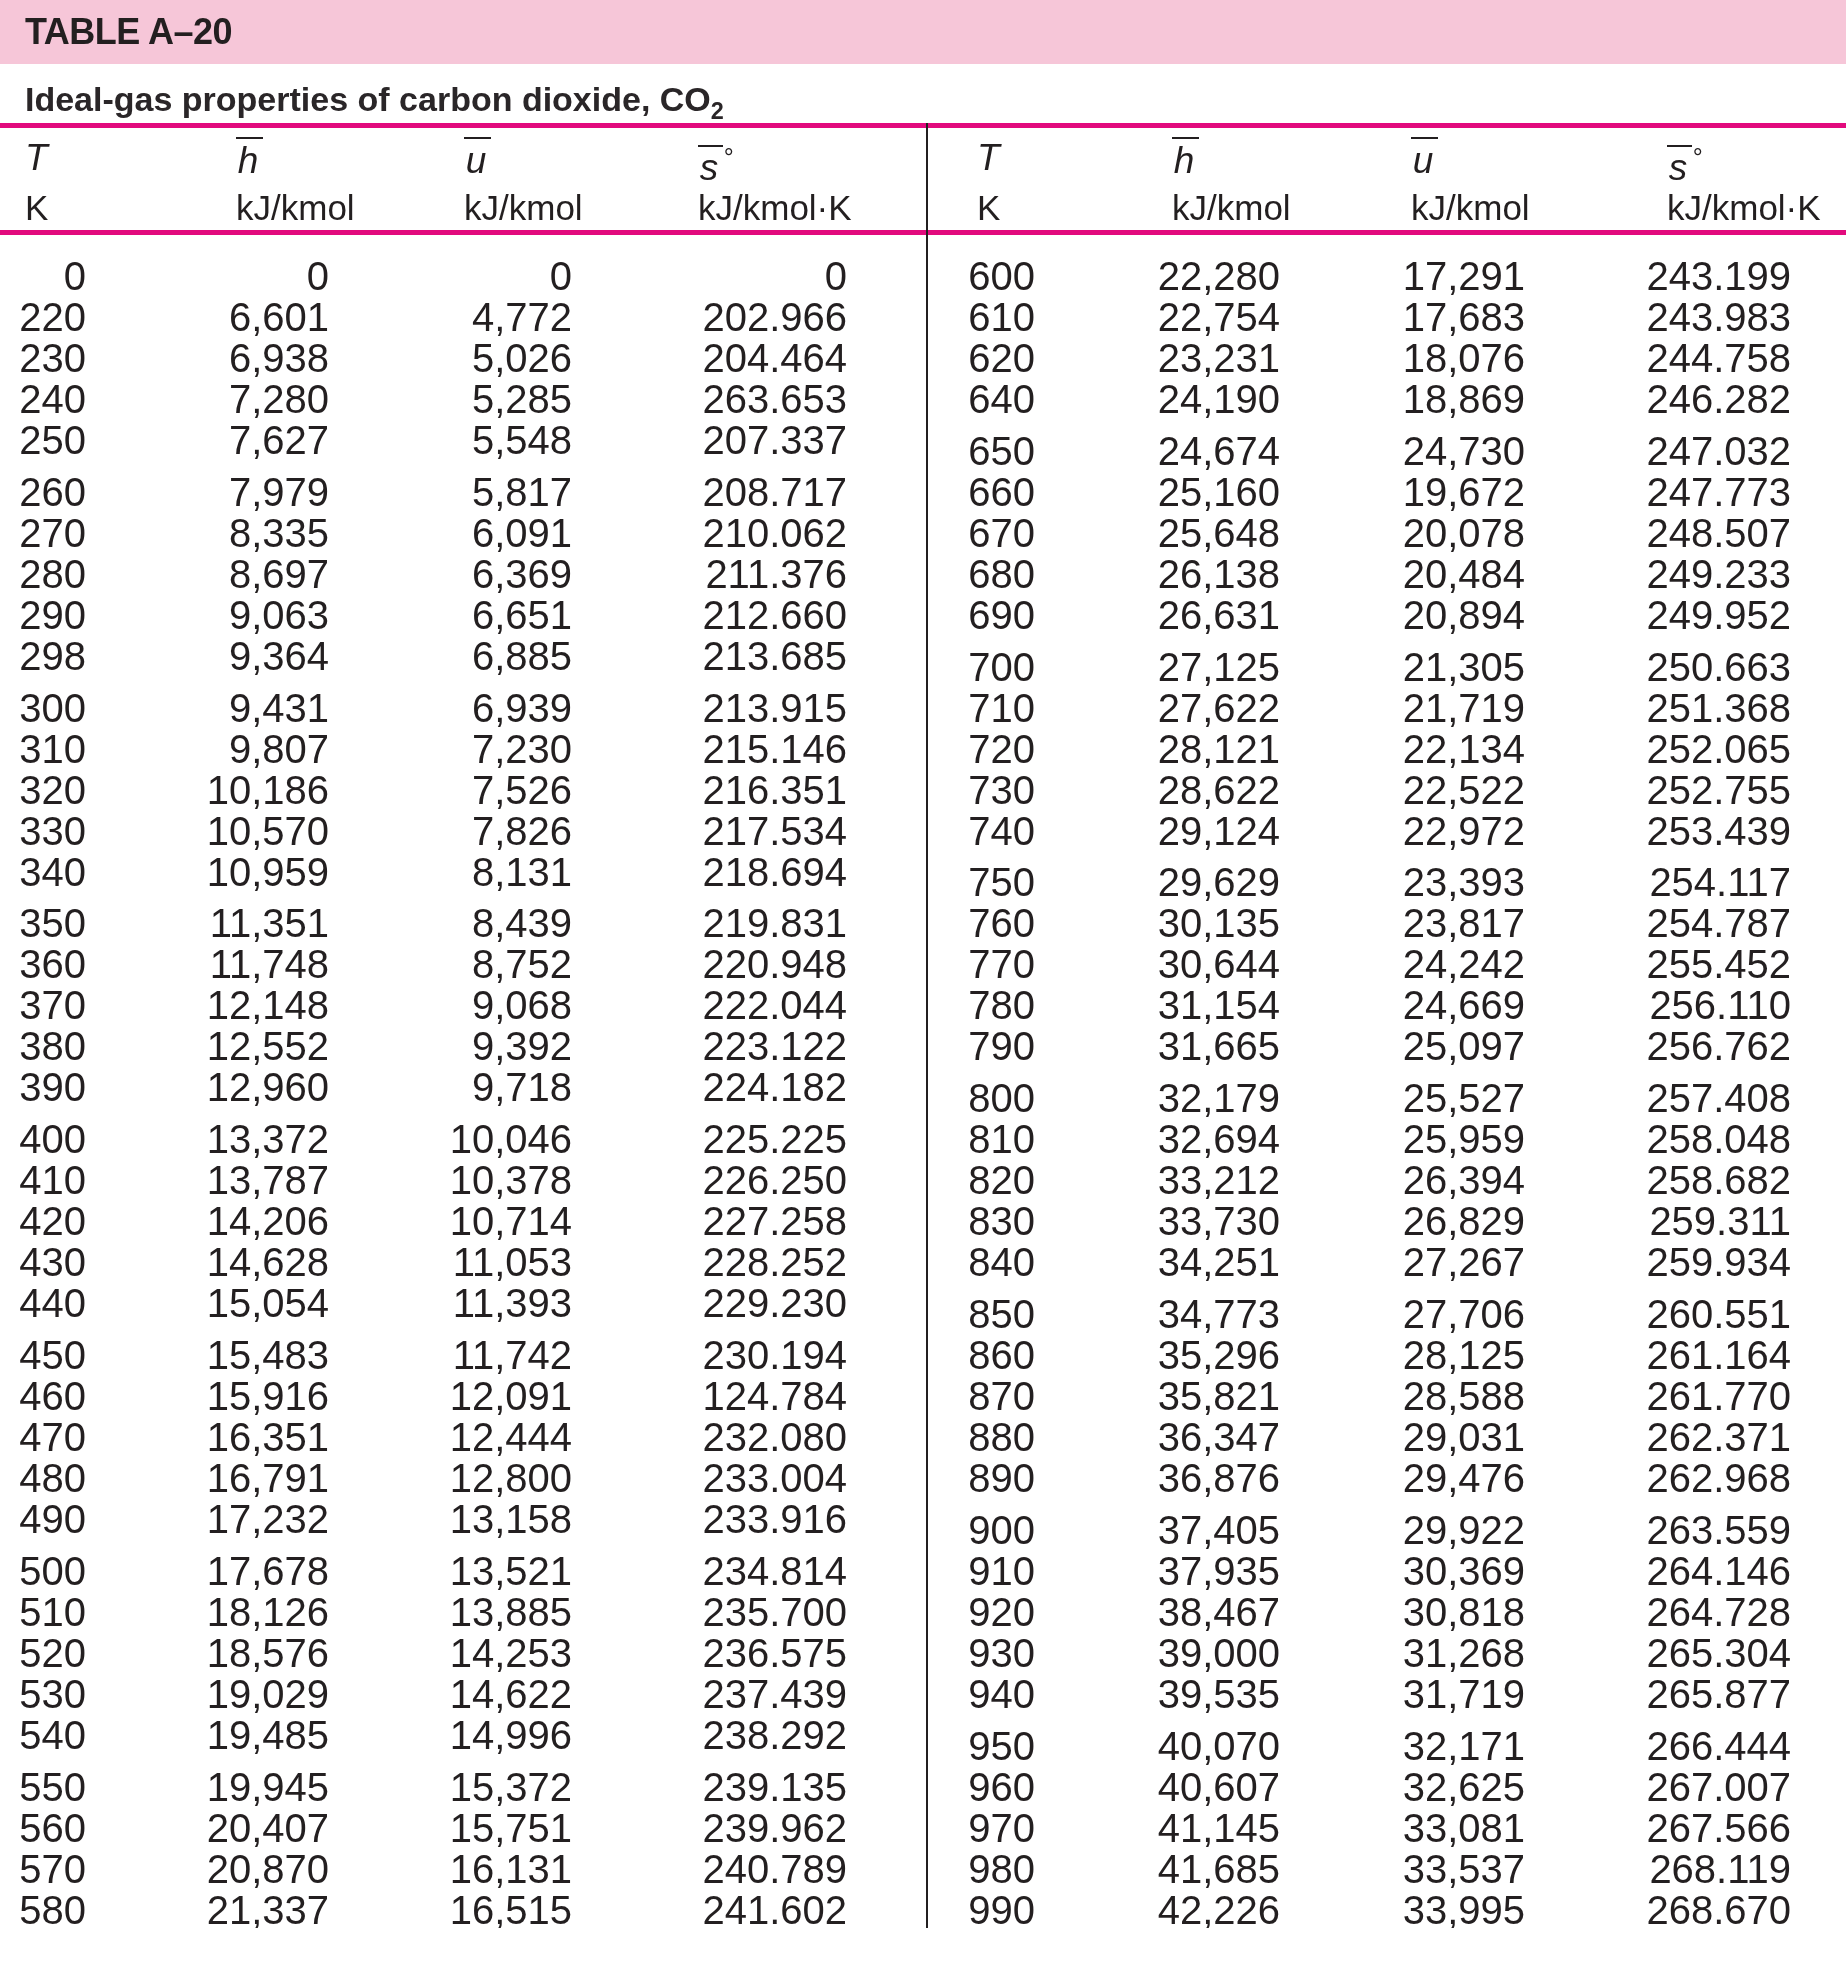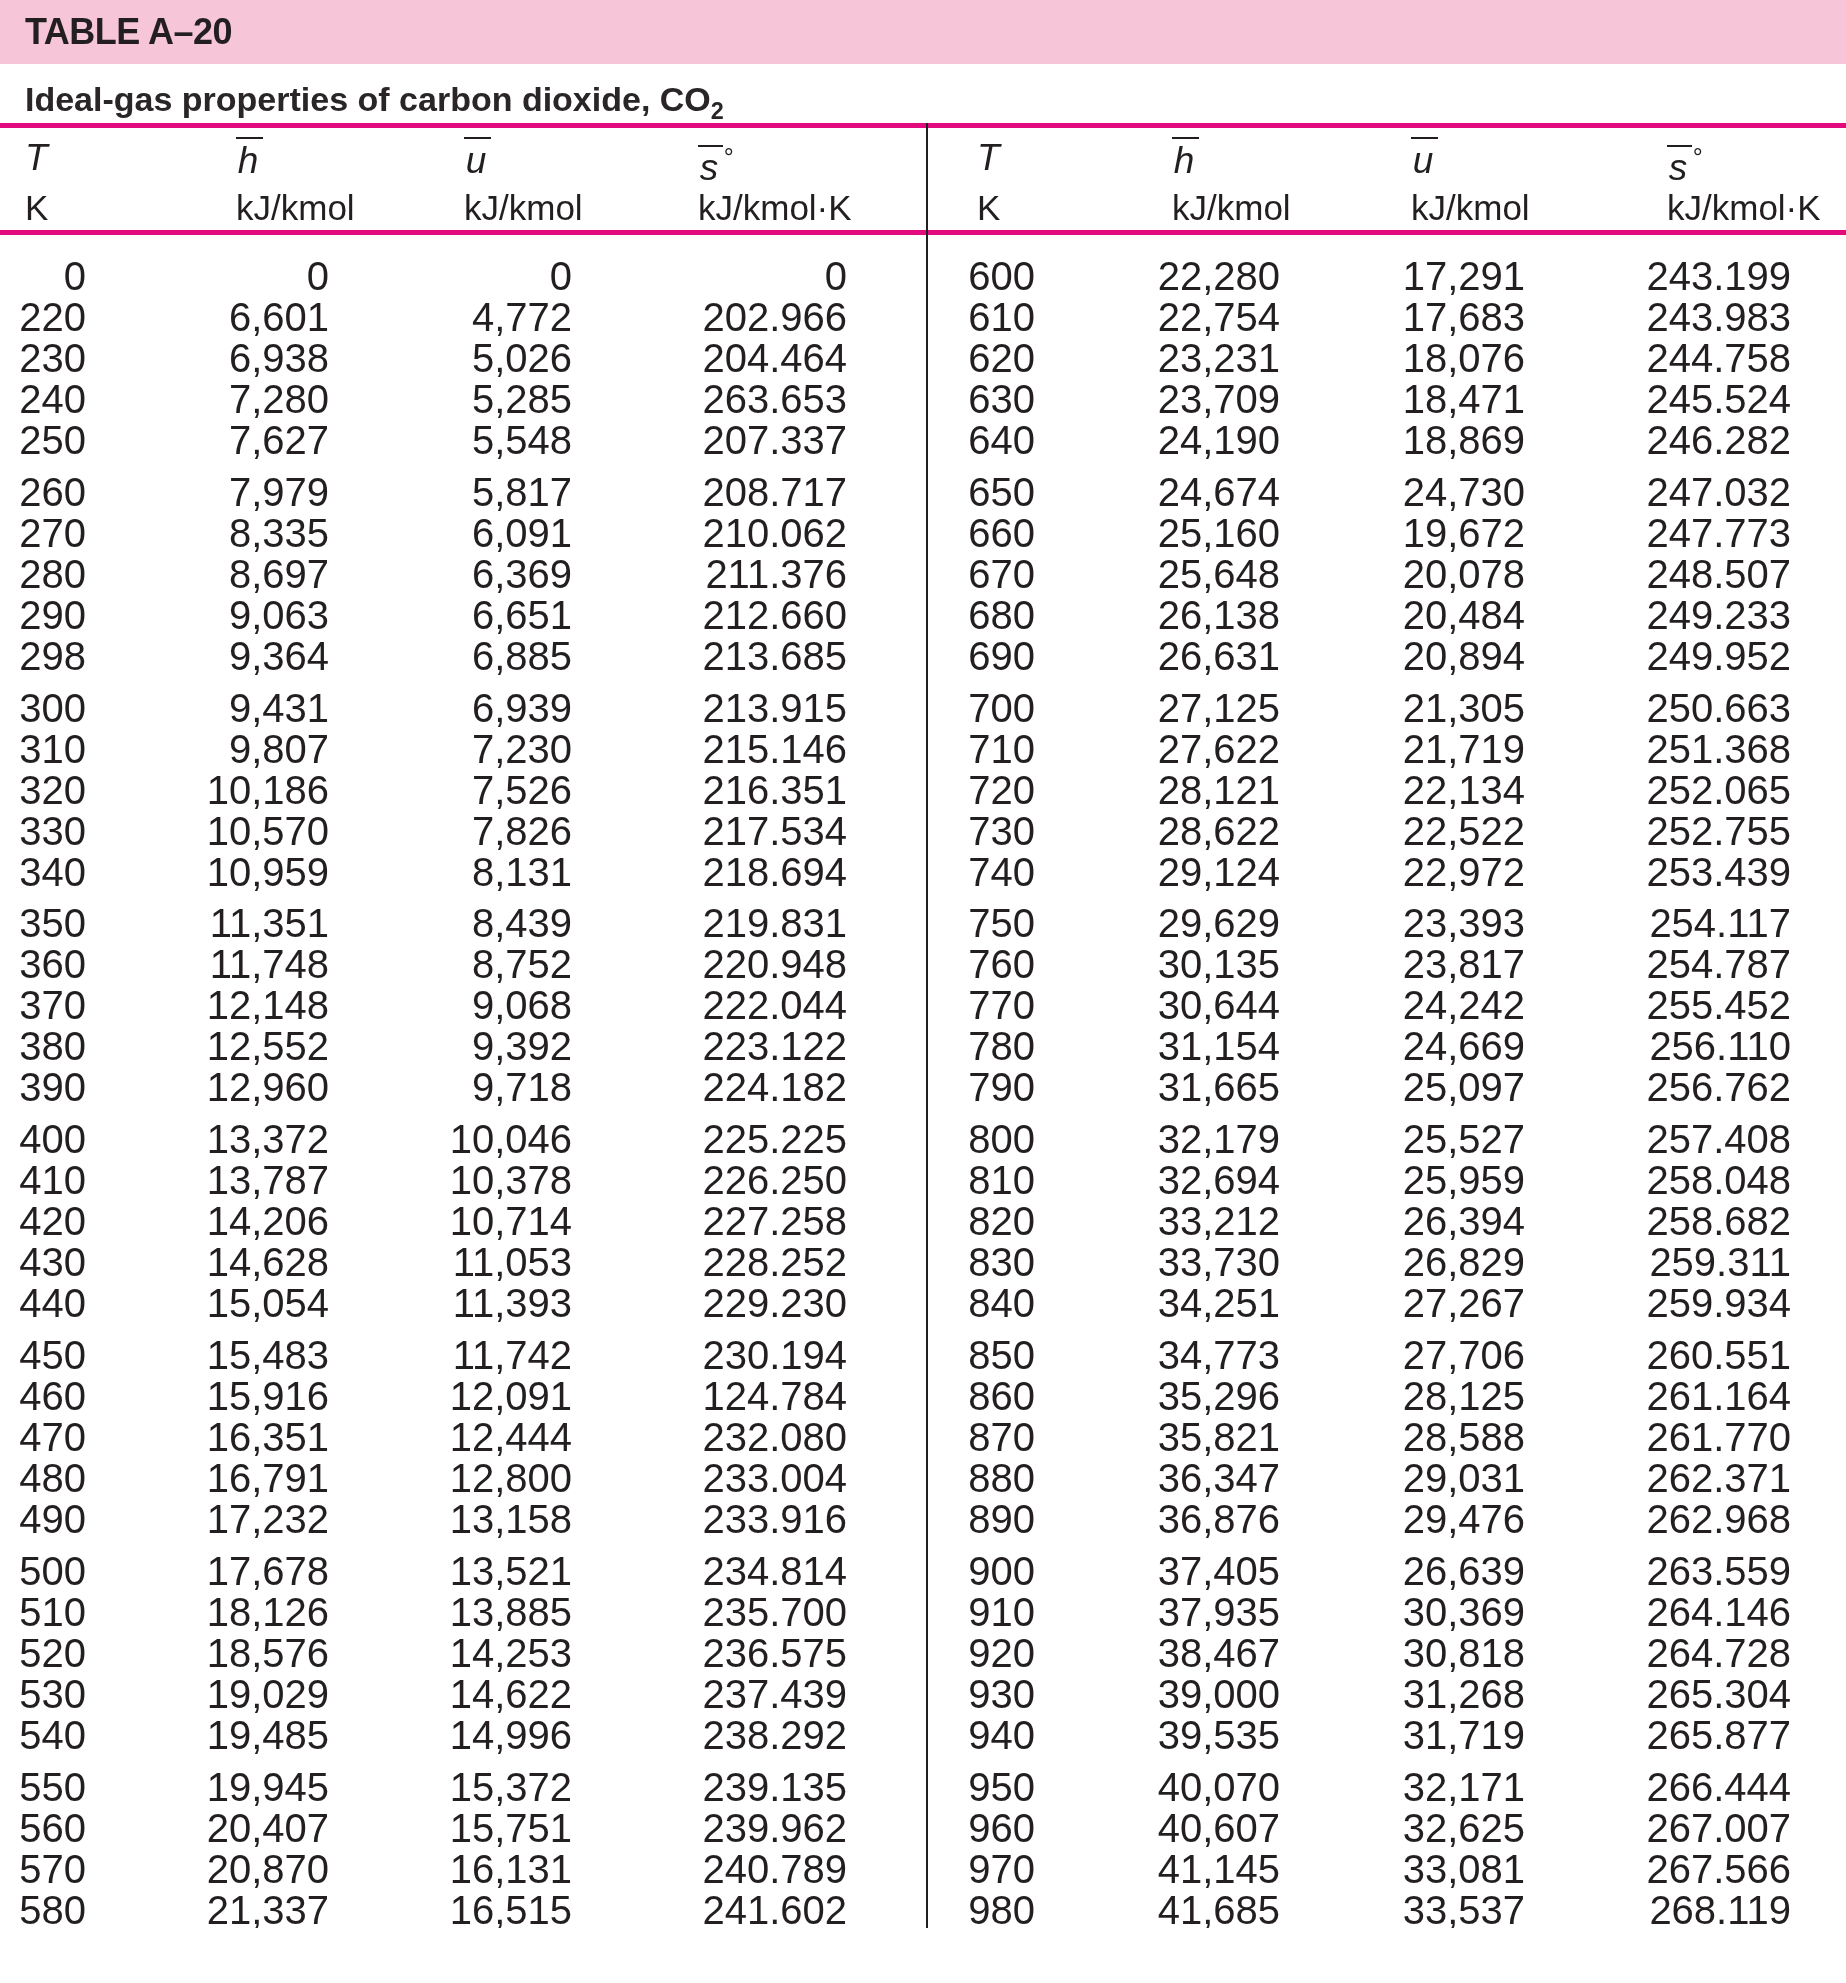--- a/index.html
+++ b/index.html
@@ -361,26 +361,20 @@
               <span class="c">17,683</span>
               <span class="c">243.983</span>
             </div>
             <div class="row">
               <span class="c">620</span>
               <span class="c">23,231</span>
               <span class="c">18,076</span>
               <span class="c">244.758</span>
             </div>
             <div class="row">
-              <span class="c">630</span>
-              <span class="c">23,709</span>
-              <span class="c">18,471</span>
-              <span class="c">245.524</span>
-            </div>
-            <div class="row">
               <span class="c">640</span>
               <span class="c">24,190</span>
               <span class="c">18,869</span>
               <span class="c">246.282</span>
             </div>
           </div>
           <div class="group">
             <div class="row">
               <span class="c">650</span>
               <span class="c">24,674</span>
@@ -537,21 +531,21 @@
               <span class="c">890</span>
               <span class="c">36,876</span>
               <span class="c">29,476</span>
               <span class="c">262.968</span>
             </div>
           </div>
           <div class="group">
             <div class="row">
               <span class="c">900</span>
               <span class="c">37,405</span>
-              <span class="c">26,639</span>
+              <span class="c">29,922</span>
               <span class="c">263.559</span>
             </div>
             <div class="row">
               <span class="c">910</span>
               <span class="c">37,935</span>
               <span class="c">30,369</span>
               <span class="c">264.146</span>
             </div>
             <div class="row">
               <span class="c">920</span>

